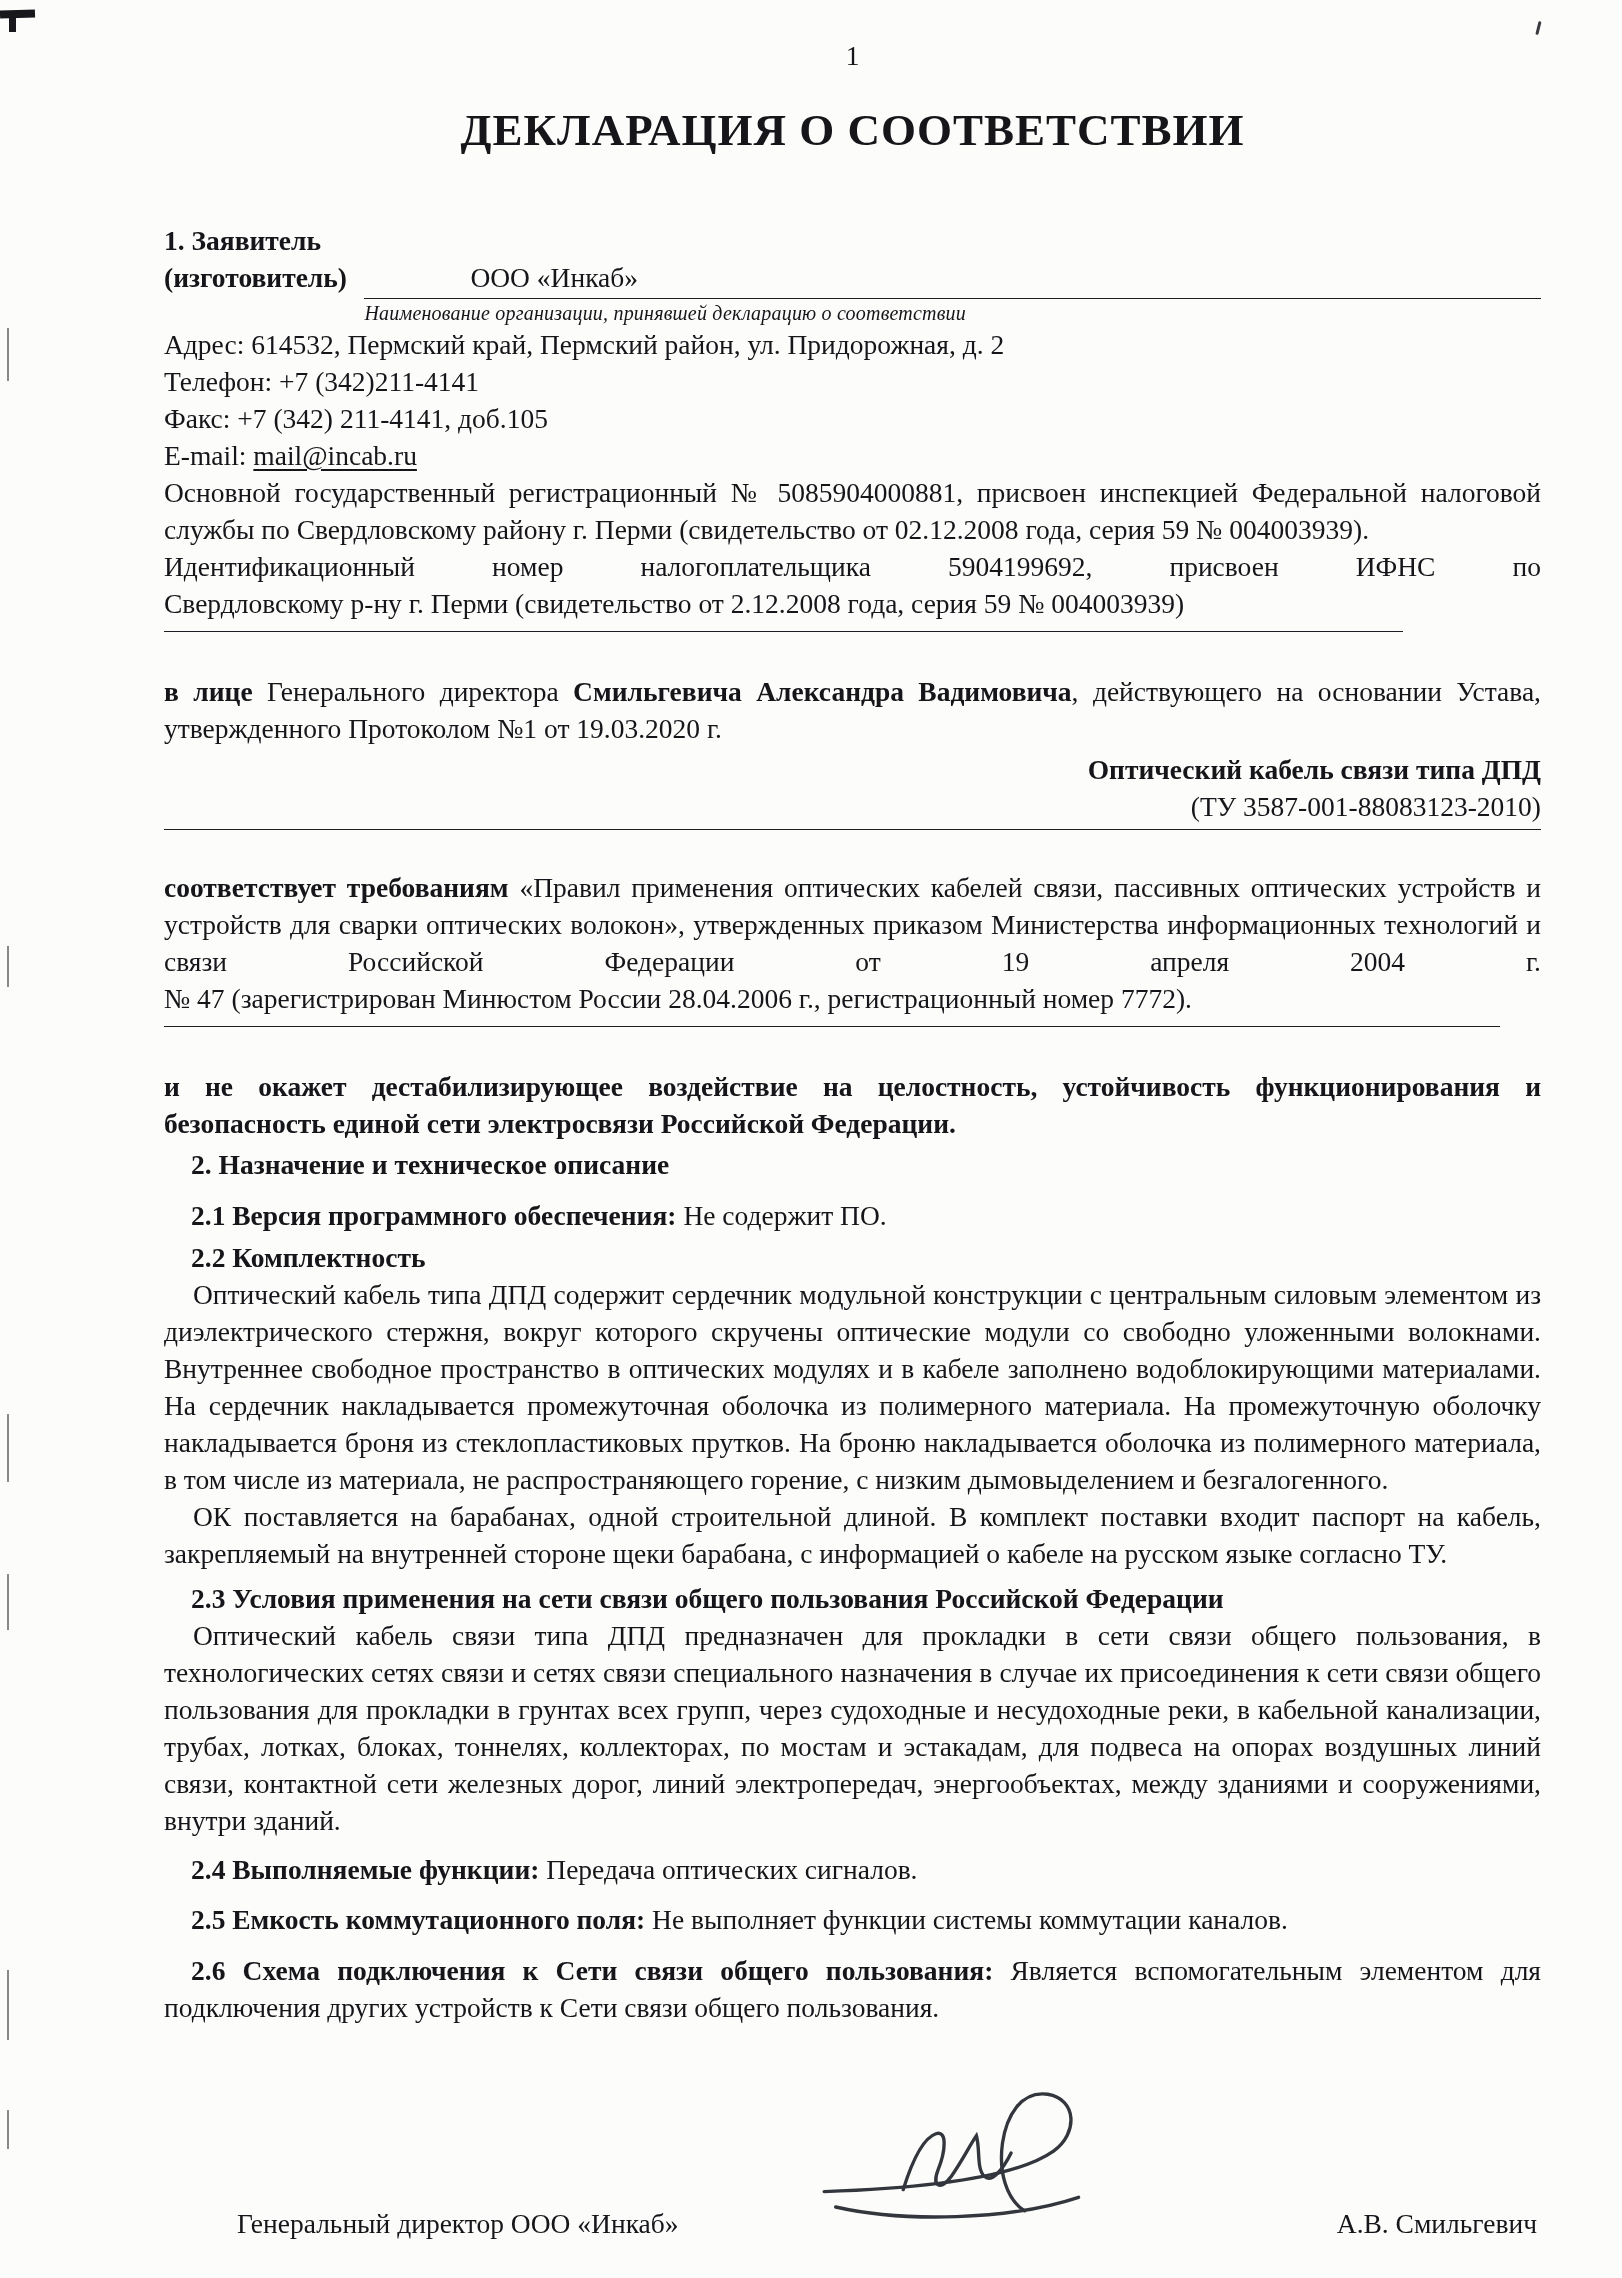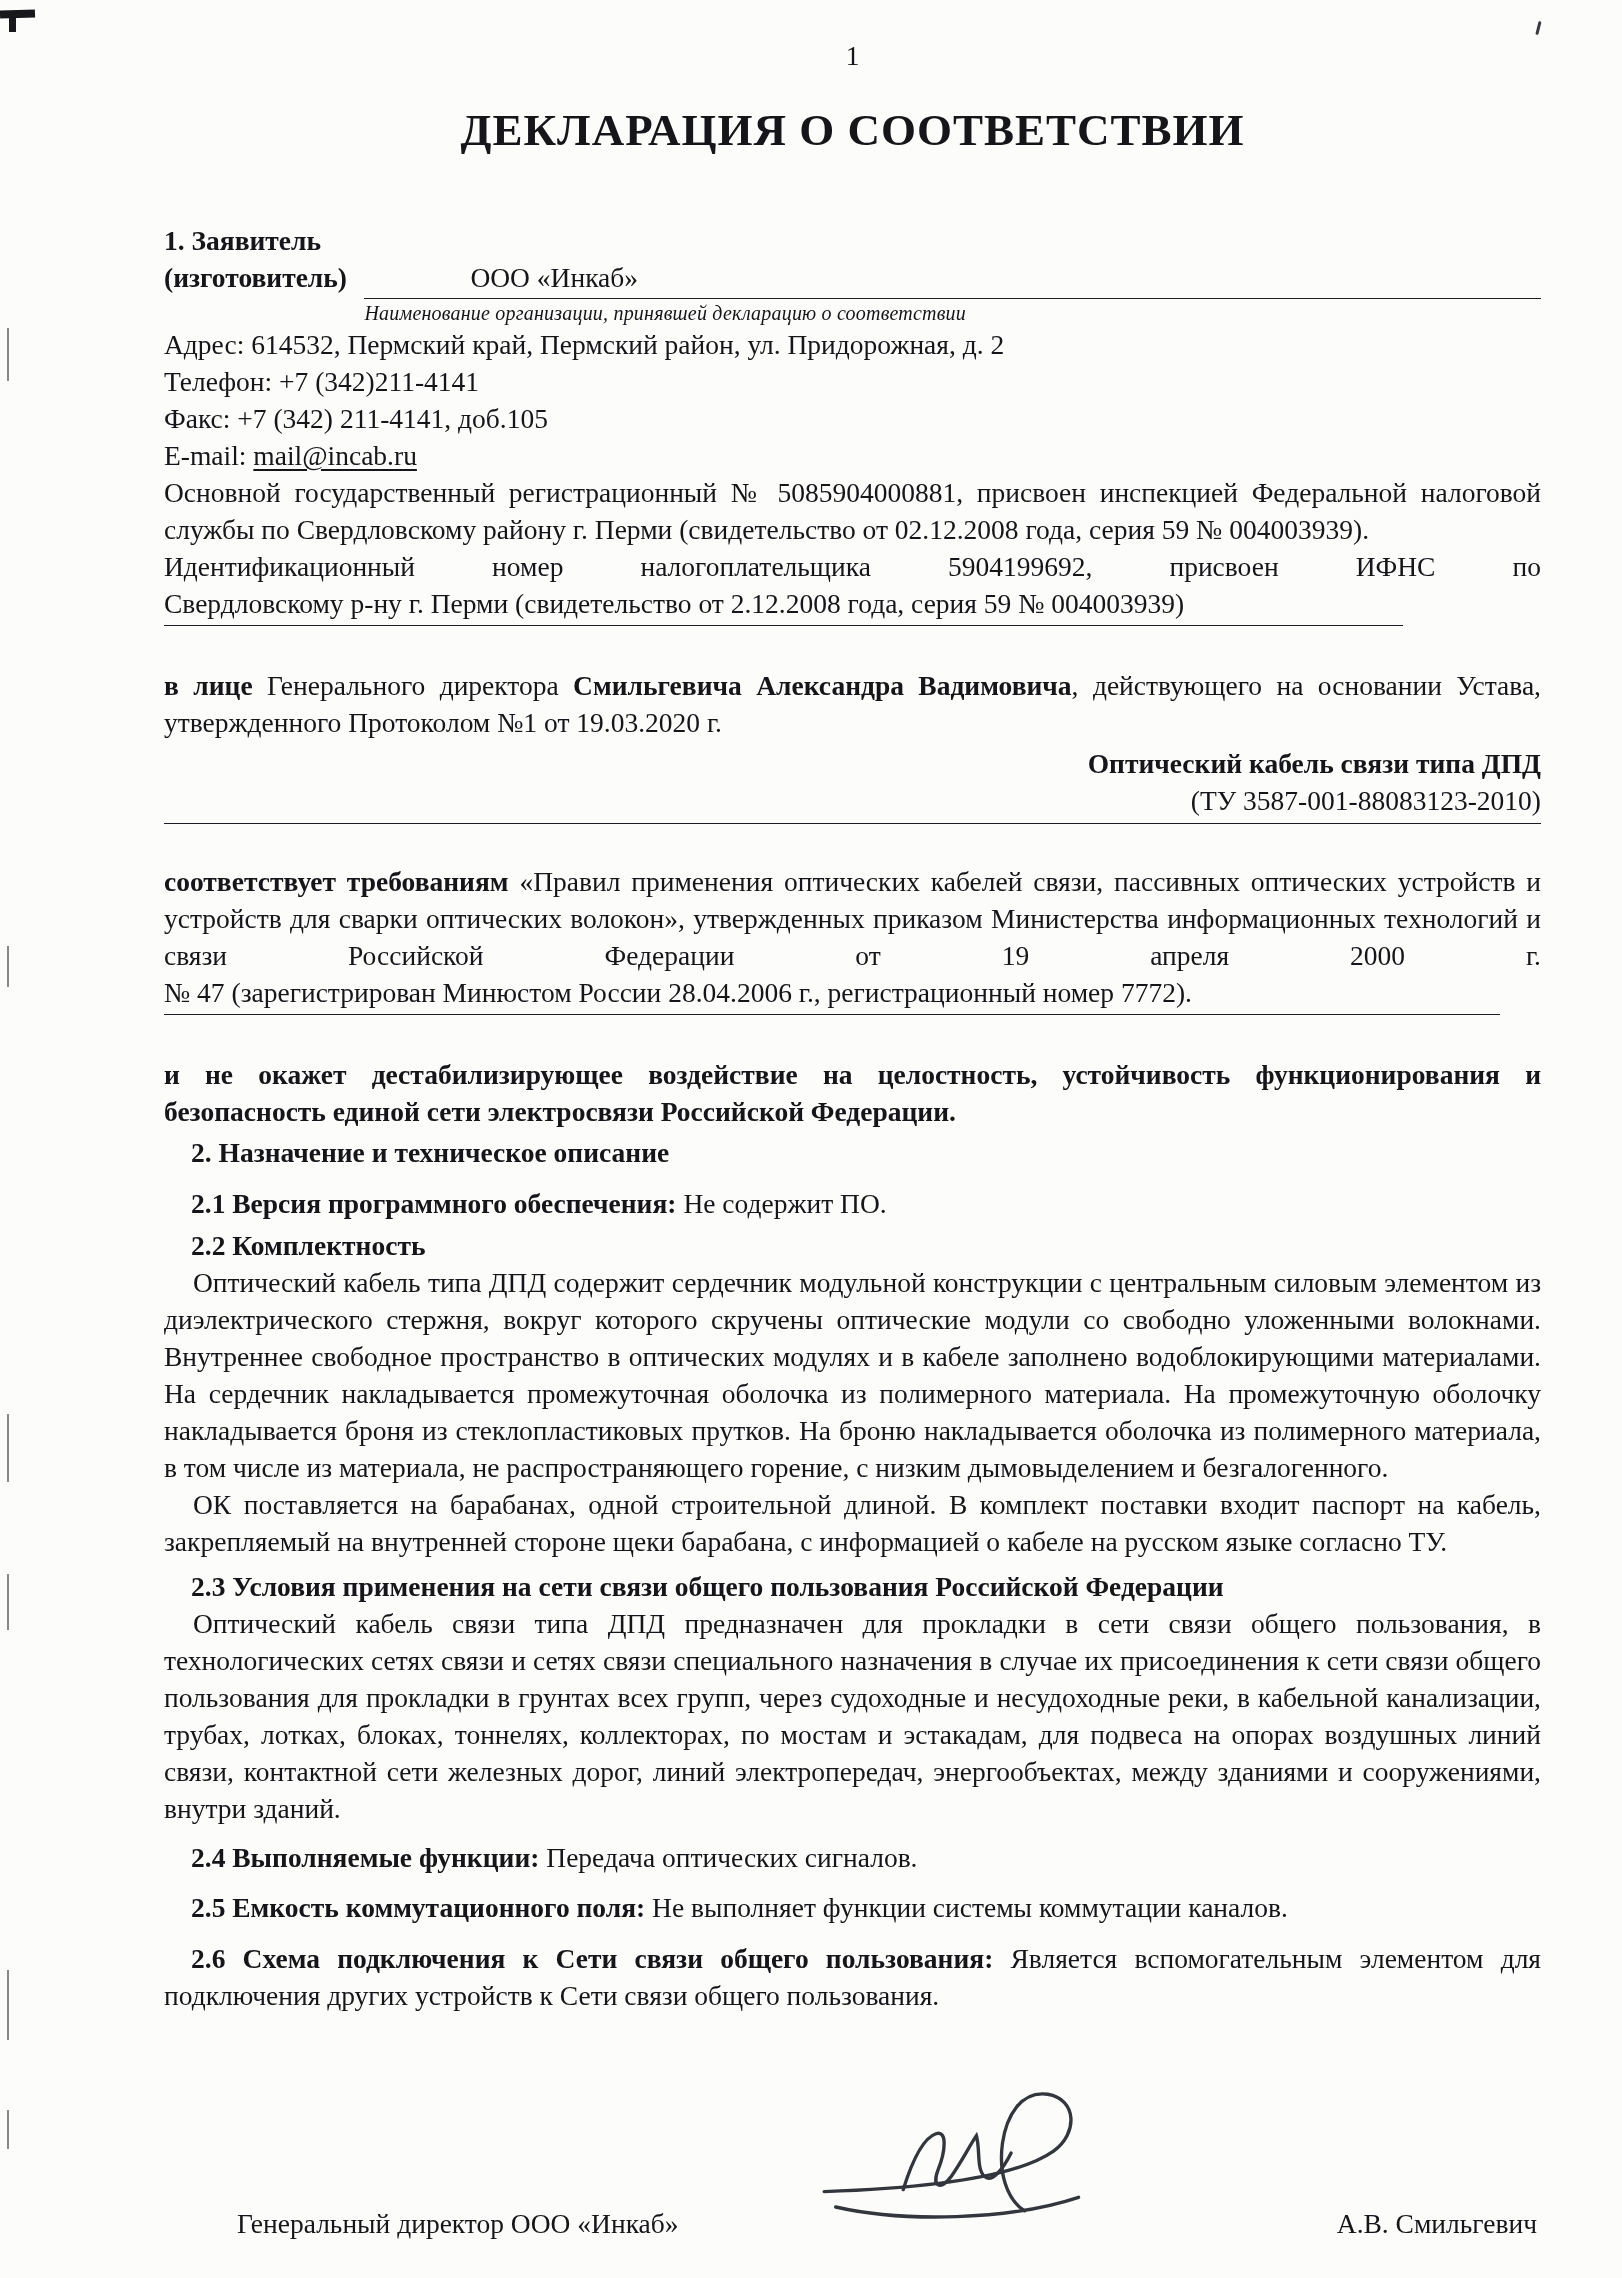--- a/index.html
+++ b/index.html
@@ -13,21 +13,21 @@
     position: relative;
     overflow: hidden;
   }
   .page {
     position: absolute; inset: 0;
     padding: 37px 81px 19.3px 164px;
   }
   .bold { font-weight: bold; }
   .just { text-align: justify; }
   .force-just { text-align: justify; text-align-last: justify; }
-  .u-line { border-bottom: 1.9px solid #1d1d24; padding-bottom: 3px; }
+  .u-line { border-bottom: 1.9px solid #1d1d24; padding-bottom: 9px; }
 
   .page-number { text-align: center; }
   .doc-title {
     margin-top: 35px;
     font-size: 45px; line-height: 42px;
     font-weight: bold; text-align: center; letter-spacing: 1px;
   }
 
   .sec1 { margin-top: 71px; }
   .org-row { display: flex; align-items: flex-start; }
@@ -120,21 +120,21 @@
 
   <div class="just in-lice"><span class="bold">в лице </span><span>Генерального директора </span><span class="bold">Смильгевича Александра Вадимовича</span><span>, действующего на основании Устава, утвержденного Протоколом №1 от 19.03.2020 г.</span></div>
 
   <div class="declare-row">
     <div class="declare-product">
       <div class="bold">Оптический кабель связи типа ДПД</div>
       <div>(ТУ 3587-001-88083123-2010)</div>
     </div>
   </div>
 
-  <div class="force-just complies"><span class="bold">соответствует требованиям </span><span>«Правил применения оптических кабелей связи, пассивных оптических устройств и устройств для сварки оптических волокон», утвержденных приказом Министерства информационных технологий и связи Российской Федерации от 19 апреля 2000 г.</span></div>
+  <div class="force-just complies"><span class="bold">соответствует требованиям </span><span>«Правил применения оптических кабелей связи, пассивных оптических устройств и устройств для сварки оптических волокон», утвержденных приказом Министерства информационных технологий и связи Российской Федерации от 19 апреля 2004 г.</span></div>
   <div class="u-line complies-underline">№ 47 (зарегистрирован Минюстом России 28.04.2006 г., регистрационный номер 7772).</div>
 
   <div class="just no-harm">и не окажет дестабилизирующее воздействие на целостность, устойчивость функционирования и безопасность единой сети электросвязи Российской Федерации.</div>
 
   <div class="h2head">2. Назначение и техническое описание</div>
 
   <div class="subline">
     <span class="bold">2.1 Версия программного обеспечения:</span>
     <span>Не содержит ПО.</span>
   </div>

